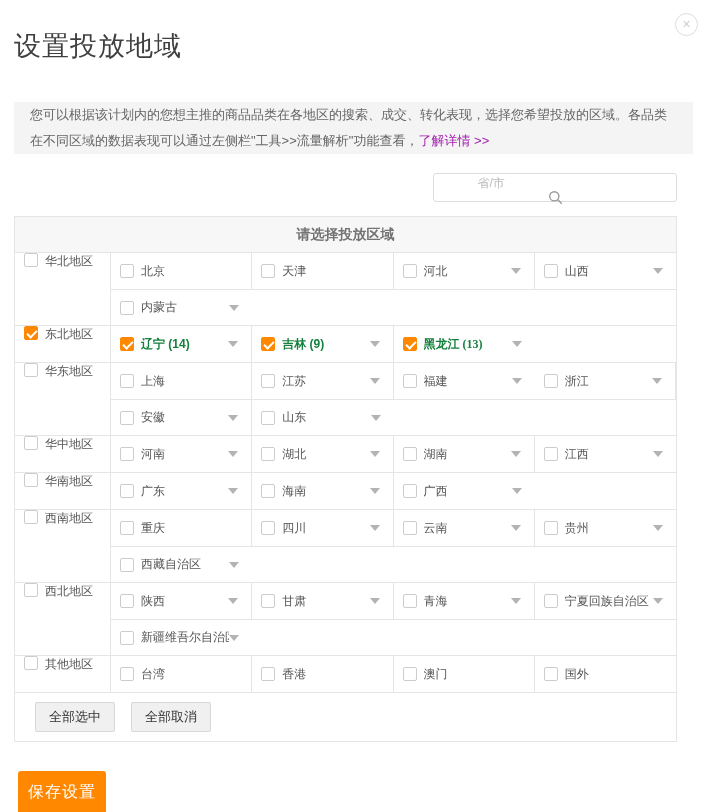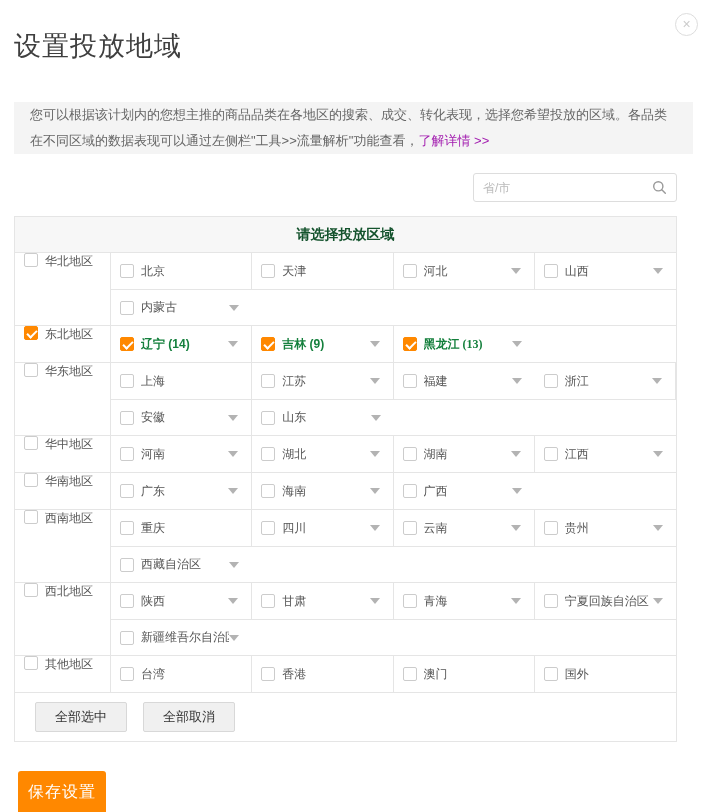--- a/index.html
+++ b/index.html
@@ -26,39 +26,39 @@
     margin:38px 14px 0 14px; background:#f4f4f4;
     padding:0 16px; font-size:13px; line-height:26px; color:#666;
   }
   .notice .learn-link { color:#a21caf; text-decoration:none; cursor:pointer; }
 
   .search-row {
     width:663px; margin:19px 14px 14px 14px;
     display:flex; justify-content:flex-end;
   }
   .search-box {
-    width:204px; height:29px; border:1px solid #ddd; border-radius:3px;
-    display:flex; align-items:center; padding:2px 9px; background:#fff;
+    width:244px; height:29px; border:1px solid #ddd; border-radius:3px;
+    display:flex; align-items:center; padding:2px 9px; background:#fff;flex-direction:column;
   }
   .search-box input {
     border:none; outline:none; flex:1; min-width:0;
     font-size:12px; color:#333; background:transparent;
     font-family:inherit;
   }
   .search-box input::placeholder { color:#bbb; }
   .search-icon { flex:none; display:flex; cursor:pointer; }
 
   .region-table {
     width:663px; margin:0 14px; border:1px solid #e5e5e5;
     font-size:12px; color:#555;
   }
   .table-header {
     height:36px; background:#f7f7f7; border-bottom:1px solid #e5e5e5;
     display:flex; align-items:center; justify-content:center;
-    font-size:14px; font-weight:bold; color:#14532d;
+    font-size:14px; font-weight:bold; color:#737373;
   }
   .region-row { display:flex; border-bottom:1px solid #e5e5e5; }
   .region-cell {
     flex:0 0 96px; border-right:1px solid #e5e5e5;
     display:flex; align-items:flex-start; padding-left:9px; cursor:pointer;
   }
   .lines { flex:1; display:flex; flex-direction:column; min-width:0; }
   .line { display:flex; min-height:36px; }
   .line + .line { border-top:1px solid #e5e5e5; }
   .cell {
@@ -85,21 +85,21 @@
   .arrow {
     flex:none; margin-left:auto; margin-right:13px;
     width:0; height:0;
     border-left:5px solid transparent; border-right:5px solid transparent;
     border-top:6px solid #b3b3b3; cursor:pointer;
   }
 
   .actions-row { padding:9px 0 9px 20px; display:flex; gap:16px; align-items:center; }
   .action-btn {
     background:#f0f0f0; border:1px solid #d8d8d8; border-radius:2px;
-    padding:5px 19px; font-size:13px; color:#333; cursor:pointer;
+    padding:5px 13px; font-size:13px; color:#333; cursor:pointer;
     font-family:inherit;
   }
 
   .save-btn {
     margin:29px 0 0 18px;
     background:#ff8800; color:#fff; border:none; border-radius:3px;
     padding:11px 10px; font-size:16px; cursor:pointer; font-family:inherit;
     letter-spacing:1px;
   }
 </style>

